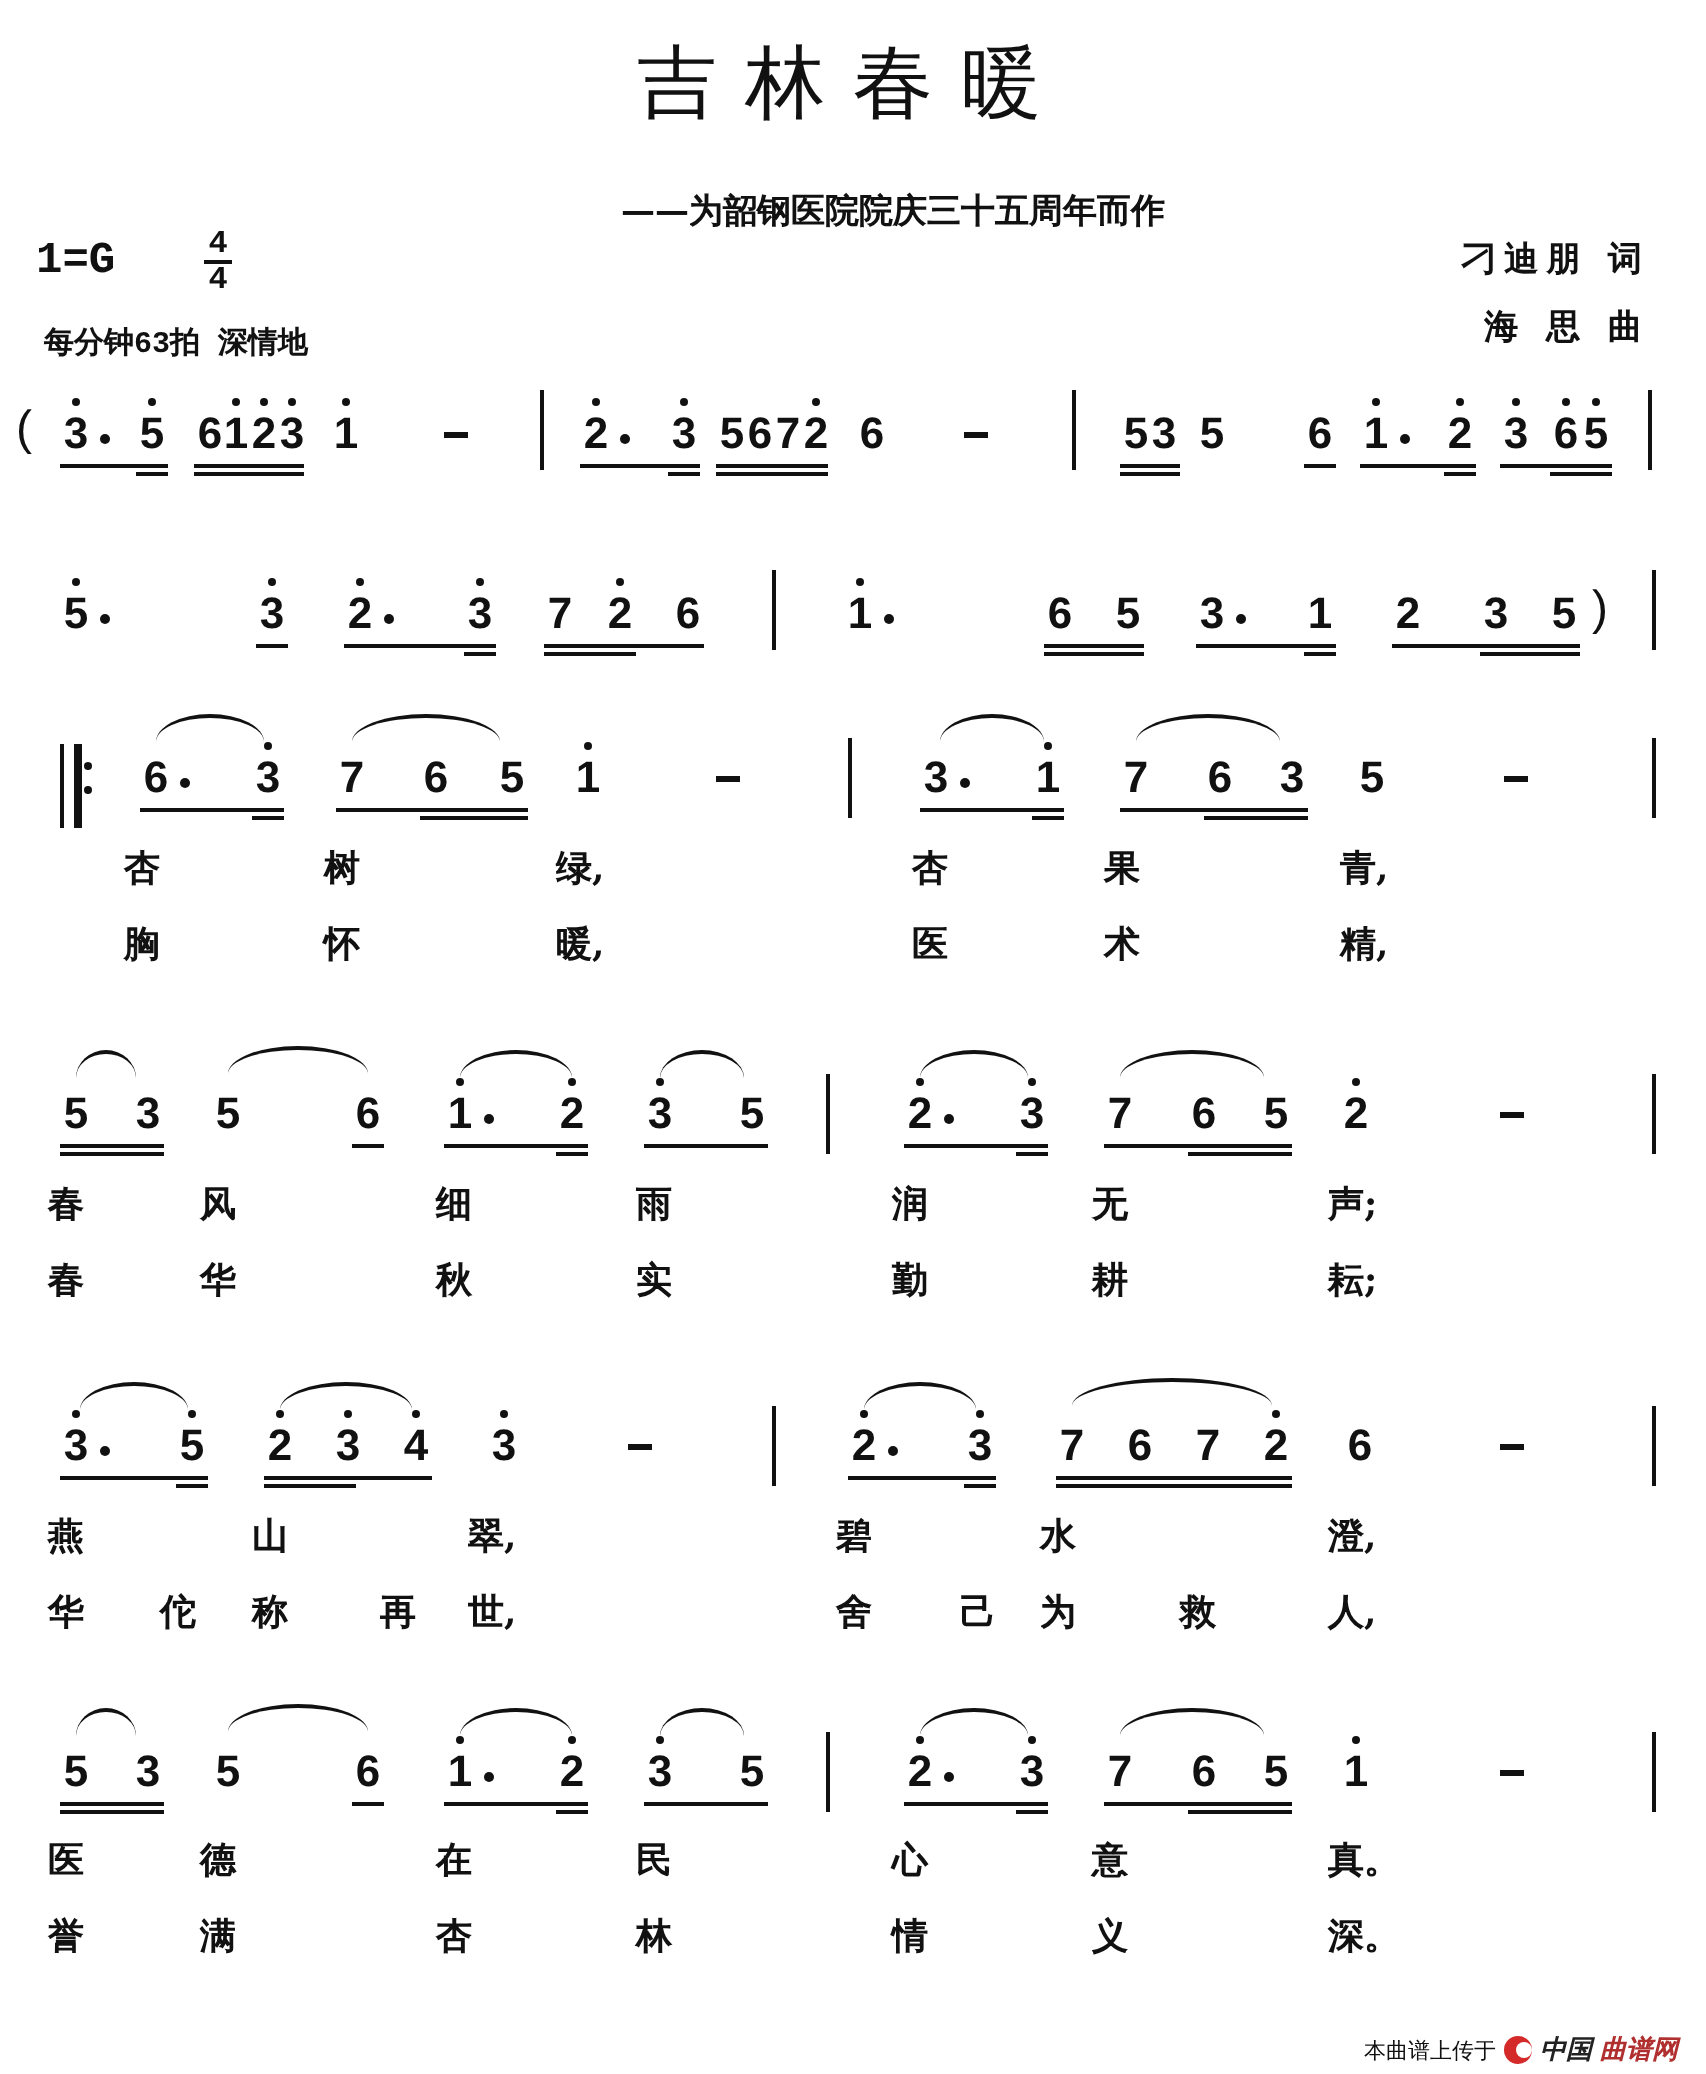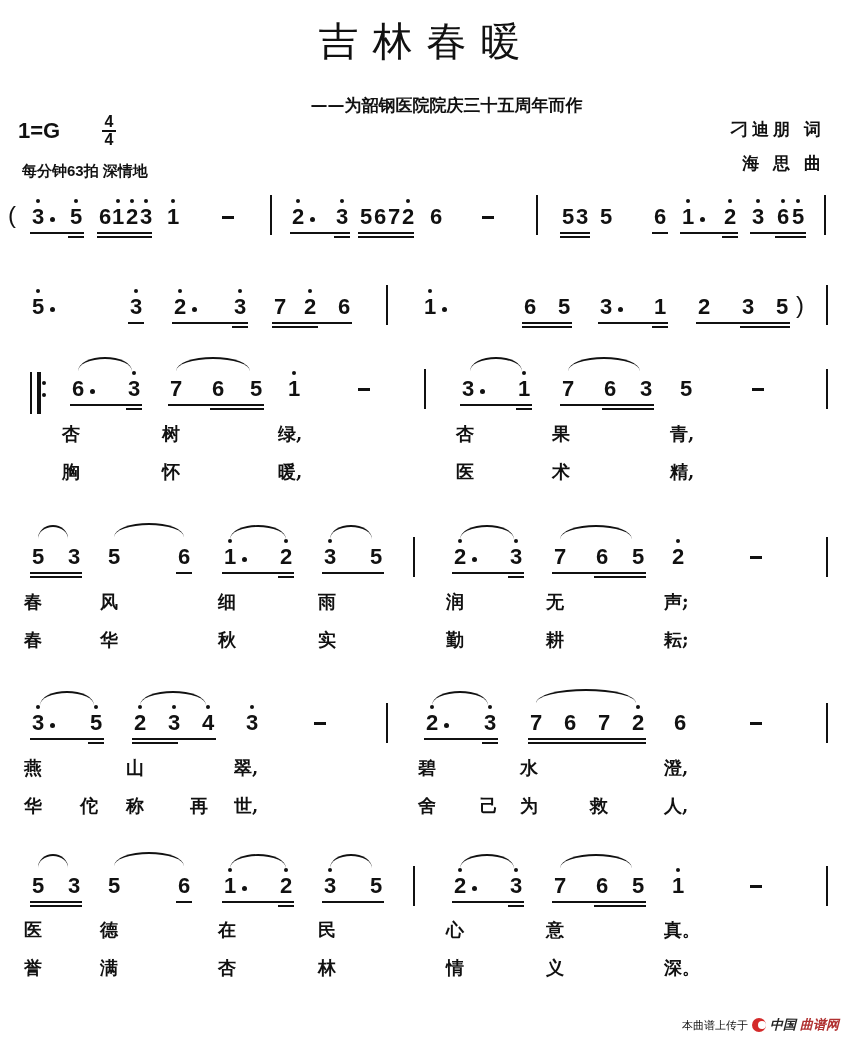--- a/index.html
+++ b/index.html
@@ -1,18 +1,18 @@
 <!DOCTYPE html>
 <html><head>
 <meta charset="utf-8">
 <style>
   html, body { margin: 0; padding: 0; background: #ffffff; }
   body { width: 853px; height: 1037px; position: relative; overflow: hidden;
          font-family: "Liberation Sans", "DejaVu Sans", sans-serif; color: #111; }
-  .abs { position: absolute; }
+  .abs { position: absolute; font-family: Liberation Mono, monospace; }
   .title { left: 0; width: 853px; top: 14px; text-align: center; font-family: "DejaVu Serif", serif;
            font-size: 40px; letter-spacing: 14px; font-weight: normal; }
   .subtitle { left: 0; width: 853px; top: 94px; text-align: center; font-family: "DejaVu Serif", serif;
               font-size: 17px; font-weight: bold; padding-left: 40px; box-sizing: border-box; }
   .key { left: 18px; top: 118px; font-size: 22px; font-weight: bold; }
   .timesig { left: 100px; top: 114px; width: 18px; text-align: center; font-size: 16px; font-weight: bold; line-height: 16px; }
   .timesig .bar { height: 2px; background: #111; margin: 0 2px; }
   .tempo { left: 22px; top: 162px; font-size: 15px; font-weight: bold; }
   .credit { right: 28px; font-family: "DejaVu Serif", serif; font-size: 17px; font-weight: bold; letter-spacing: 4px; }
   .barline { position: absolute; width: 2px; background: #111; }

